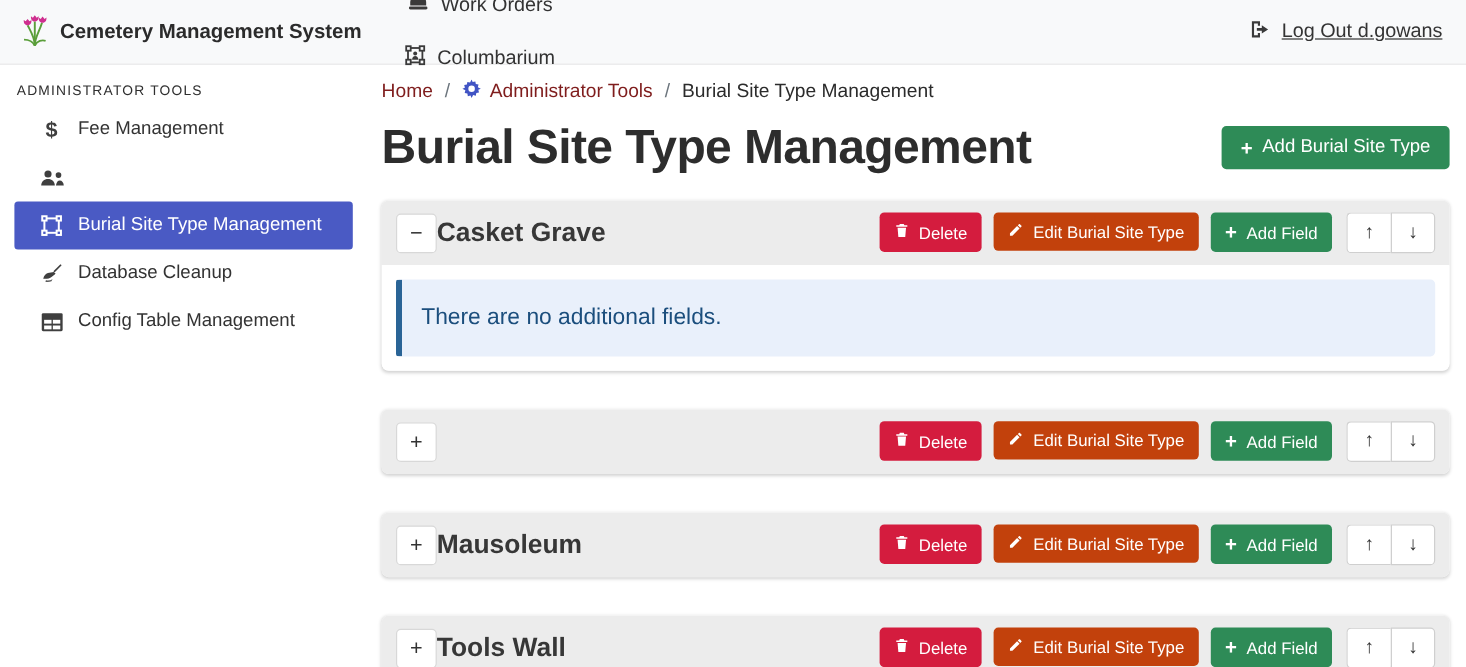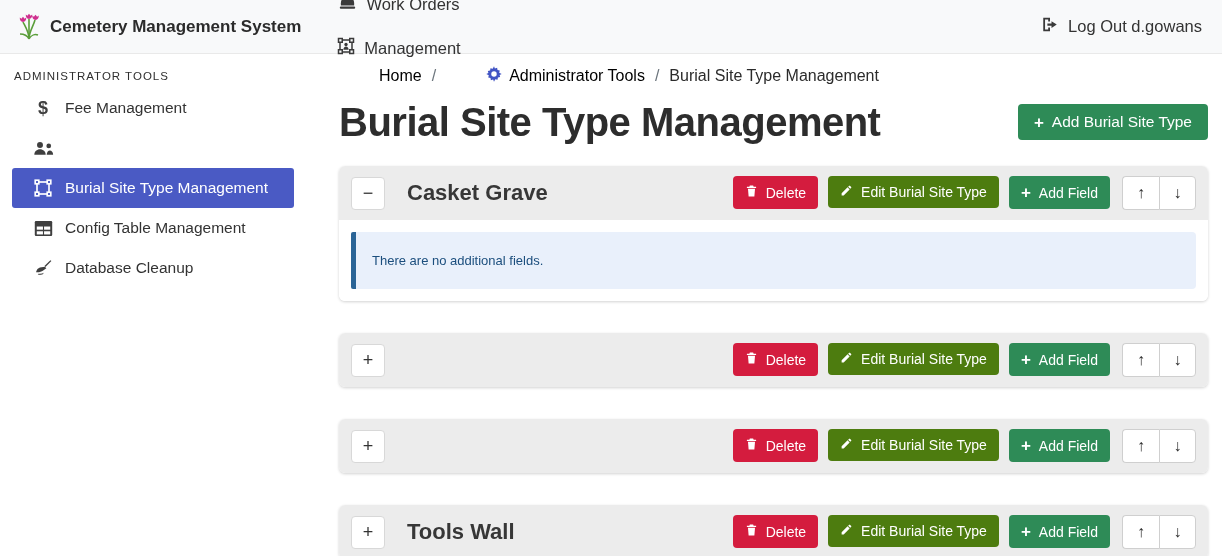--- a/index.html
+++ b/index.html
@@ -10,72 +10,72 @@
   .navbar { height:54px; background:#f8f9fa; border-bottom:1px solid #e9e9e9;
     display:flex; align-items:center; padding:0 16px; }
   .brand { display:flex; align-items:center; gap:8px; margin-right:22px; cursor:pointer; }
   .brand-title { font-size:17px; font-weight:700; color:#2b2b2b; white-space:nowrap; }
   .nav-links { display:flex; align-items:center; gap:6px;flex-direction:column; }
   .nav-item { display:flex; align-items:center; gap:9px; padding:8px 14px; font-size:16.5px;
     color:#333; cursor:pointer; white-space:nowrap; }
   .nav-item svg { flex:0 0 auto; }
   .nav-spacer { flex:1; }
   .logout { display:flex; align-items:center; gap:9px; font-size:16.5px; color:#333;
-    padding:8px 4px; cursor:pointer; white-space:nowrap; }
-
-  
-  .layout { display:flex; height:502px;gap:21px; }
+    padding:8px 4px; cursor:pointer; white-space:nowrap;text-decoration:underline; }
+
+  
+  .layout { display:flex; height:502px; }
   .sidebar { width:294px; flex:0 0 294px; padding:0 0 0 12px; }
   .sb-heading { font-size:11.5px; letter-spacing:1px; color:#2f2f2f; padding:16px 4px 6px 2px; }
   .sb-item { display:flex; align-items:center; height:40px; padding:0 10px 0 18px;
     font-size:15.5px; color:#333; cursor:pointer; border-radius:3px; }
   .sb-item .sb-ico { width:26px; flex:0 0 26px; display:flex; justify-content:center;
     align-items:center; margin-right:9px; color:#3f3f3f; }
   .sb-item.active { background:#4a5ac4; color:#fff; }
   .sb-item.active .sb-ico { color:#fff; }
   .dollar-glyph { font-size:18px; font-weight:700; }
 
   .main { flex:1; padding:10px 14px 0 24px; }
 
   
   .breadcrumb { display:flex; align-items:center; font-size:16px; margin-top:2px; }
-  .breadcrumb a { color:#000000; text-decoration:none; cursor:pointer; display:flex;
-    align-items:center; gap:7px;margin-left:40px; }
+  .breadcrumb a { color:#7f1d1d; text-decoration:none; cursor:pointer; display:flex;
+    align-items:center; gap:7px; }
   .crumb-sep { color:#6c757d; padding:0 10px; }
   .crumb-current { color:#2b2b2b; }
 
   
   .title-row { display:flex; align-items:center; justify-content:space-between; margin-top:14px; }
   .page-title { font-size:40px; font-weight:600; color:#2d2d2d; letter-spacing:-0.5px; line-height:1.1; }
   .btn { border:none; border-radius:4px; color:#fff; cursor:pointer; display:inline-flex;
     align-items:center; gap:8px; font-family:inherit; }
   .btn-add-type { background:#2e8b57; font-size:15.5px; padding:9px 16px; }
   .plus-glyph { font-weight:700; font-size:17px; line-height:1; }
 
   
   .panels { margin-top:22px; }
   .panel { border-radius:6px; box-shadow:0 1px 3px rgba(0,0,0,.18); margin-bottom:32px;
     background:#fff; overflow:hidden; }
   .panel-header { background:#ececec; display:flex; align-items:center; padding:10px 12px; }
   .toggle-btn { width:34px; height:33px; background:#fff; border:1px solid #d8d8d8;
     border-radius:4px; font-size:18px; color:#333; cursor:pointer; line-height:1; }
-  .panel-name { font-size:22px; font-weight:600; color:#373737; margin-left:22px; }
+  .panel-name { font-size:22px; font-weight:600; color:#373737; }
   .panel-actions { margin-left:auto; display:flex; align-items:flex-start; }
   .btn-sm { font-size:14px; padding:8px 12px; margin-left:10px; }
   .btn-delete { background:#d41c3e; }
-  .btn-edit { background:#4d7c0f; }
+  .btn-edit { background:#c2410c; }
   .btn-addfield { background:#2e8b57; }
   .move-group { display:flex; margin-left:12px; }
   .move-btn { width:37px; height:34px; background:#fff; border:1px solid #cfcfcf; color:#2f2f2f;
     font-size:16px; cursor:pointer; }
   .move-btn.up { border-radius:4px 0 0 4px; border-right:none; }
   .move-btn.down { border-radius:0 4px 4px 0; }
   .panel-body { background:#fff; padding:12px; }
   .info-box { background:#e9f0fb; border-left:5px solid #2a6496; border-radius:2px 4px 4px 2px;
-    color:#1b4e7d; font-size:13px; padding:21px 16px; }
+    color:#1b4e7d; font-size:19px; padding:21px 16px; }
 </style>
 </head>
 <body>
 
 <div class="navbar">
   <div class="brand">
     <span>
       <svg width="26" height="30" viewBox="0 0 26 30">
         <g stroke="#5a9e3a" stroke-width="1.6" fill="none">
           <path d="M13 29 C13 22 9 16 7 12"></path>
@@ -119,21 +119,21 @@
             <path d="M8.5 17 c0-2.4 1.6-4.2 3.5-4.2 s3.5 1.8 3.5 4.2 z"></path>
           </g>
           <g fill="#f8f9fa">
             <rect x="3" y="3" width="3" height="3"></rect>
               <rect x="18" y="3" width="3" height="3"></rect>
             <rect x="3" y="18" width="3" height="3"></rect>
               <rect x="18" y="18" width="3" height="3"></rect>
           </g>
         </svg>
       </span>
-      <span>Management</span>
+      <span>Columbarium</span>
     </div>
   </div>
 
   <div class="nav-spacer"></div>
 
   <div class="logout">
     <span>
       <svg width="18" height="17" viewBox="0 0 24 22" fill="#3a3a3a">
         <path d="M3 2 h9 v5 h-2.4 V4.4 H5.4 v13.2 h4.2 V15 H12 v5 H3 Z"></path>
         <path d="M14 6.5 l7 4.5 -7 4.5 v-3 h-5.5 v-3 H14 Z"></path>
@@ -182,42 +182,42 @@
             <rect x="2.7" y="18.7" width="2.6" height="2.6"></rect>
               <rect x="18.7" y="18.7" width="2.6" height="2.6"></rect>
           </g>
         </svg>
       </span>
       <span>Burial Site Type Management</span>
     </div>
 
     <div class="sb-item">
       <span class="sb-ico">
+        <svg width="19" height="18" viewBox="0 0 24 24" fill="currentColor">
+          <path d="M22.5 2.8 L14.6 10.7 l-1.3-1.3 L21.2 1.5 Z"></path>
+          <path d="M13.8 10.2 l2 2 -4.2 3.2 c-2.6 2-5.6 2.6-9.6 2.3 1-3.8 2.6-5.6 5.2-6.5 z"></path>
+          <path d="M5 19.5 c2.8.3 5.2-.1 7.4-1.3 l-1.2 2.2 c-2 .9-4.2 1-6.8.6 z" opacity=".85"></path>
+        </svg>
+      </span>
+      <span>Database Cleanup</span>
+    </div>
+
+    <div class="sb-item">
+      <span class="sb-ico">
         <svg width="19" height="17" viewBox="0 0 24 21" fill="currentColor">
           <rect x="1" y="1" width="22" height="19" rx="1.5"></rect>
           <g fill="#ffffff">
             <rect x="3.5" y="8" width="7.8" height="4"></rect>
               <rect x="12.7" y="8" width="7.8" height="4"></rect>
             <rect x="3.5" y="14" width="7.8" height="4"></rect>
               <rect x="12.7" y="14" width="7.8" height="4"></rect>
           </g>
         </svg>
       </span>
       <span>Config Table Management</span>
-    </div>
-
-    <div class="sb-item">
-      <span class="sb-ico">
-        <svg width="19" height="18" viewBox="0 0 24 24" fill="currentColor">
-          <path d="M22.5 2.8 L14.6 10.7 l-1.3-1.3 L21.2 1.5 Z"></path>
-          <path d="M13.8 10.2 l2 2 -4.2 3.2 c-2.6 2-5.6 2.6-9.6 2.3 1-3.8 2.6-5.6 5.2-6.5 z"></path>
-          <path d="M5 19.5 c2.8.3 5.2-.1 7.4-1.3 l-1.2 2.2 c-2 .9-4.2 1-6.8.6 z" opacity=".85"></path>
-        </svg>
-      </span>
-      <span>Database Cleanup</span>
     </div>
   </div>
 
   <div class="main">
 
     <div class="breadcrumb">
       <a>Home</a>
       <span class="crumb-sep">/</span>
       <a>
         <span>
@@ -298,20 +298,21 @@
               <button class="move-btn up">↑</button>
               <button class="move-btn down">↓</button>
             </div>
           </div>
         </div>
       </div>
 
       <div class="panel">
         <div class="panel-header">
           <button class="toggle-btn">+</button>
+          <span class="panel-name">Mausoleum</span>
           <div class="panel-actions">
             <button class="btn btn-sm btn-delete">
               <span><svg width="13" height="14" viewBox="0 0 24 24" fill="#fff">
                     <path d="M9 2h6l1 2.2h4.5v2.3H3.5V4.2H8zM5.5 8h13L17.3 22H6.7z"></path>
                   </svg></span>
               <span>Delete</span>
             </button>
             <button class="btn btn-sm btn-edit">
               <span><svg width="13" height="13" viewBox="0 0 24 24" fill="#fff">
                     <path d="M3 17.2V21h3.8L17.8 10 14 6.2zM20.7 7.1c.4-.4.4-1 0-1.4l-2.4-2.4c-.4-.4-1-.4-1.4 0l-1.8 1.8 3.8 3.8z"></path>

